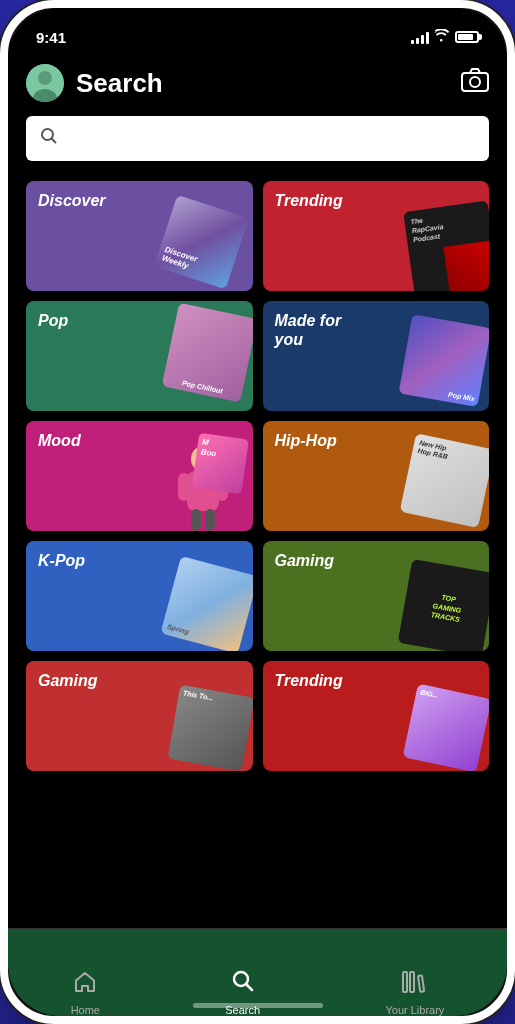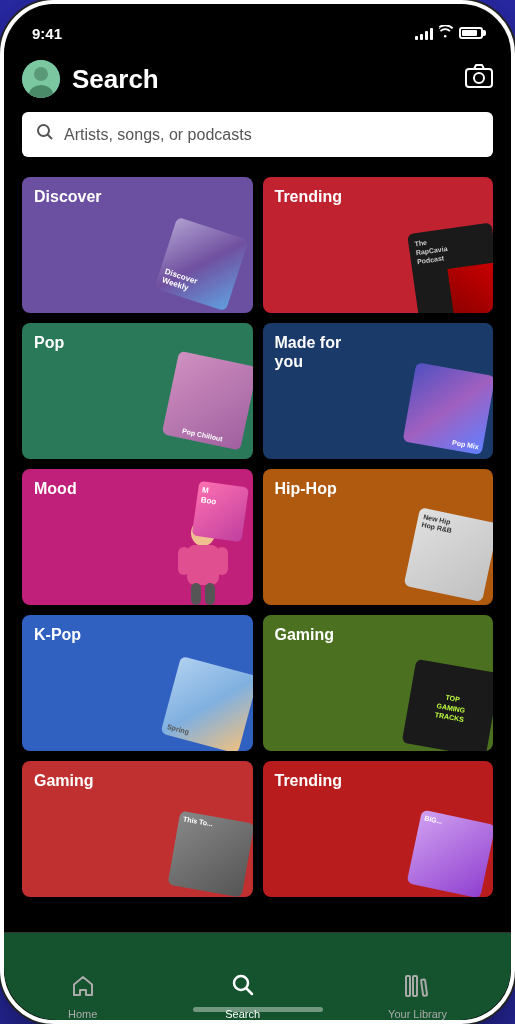--- a/index.html
+++ b/index.html
@@ -11,21 +11,21 @@
       min-height: 100vh;
       font-family: -apple-system, BlinkMacSystemFont, 'Helvetica Neue', Arial, sans-serif;
     }
     .phone-frame {
       width: 515px;
       height: 1024px;
       background: #111;
       border-radius: 54px;
       position: relative;
       overflow: hidden;
-      border: 4px solid #ffffff;
+      border: 8px solid #ffffff;
       box-shadow: 0 0 0 2px #222, 0 30px 80px rgba(0,0,0,0.6);
     }
     .phone-screen {
       position: absolute;
       top: 0; left: 0; right: 0; bottom: 0;
       background: #000;
       border-radius: 52px;
       overflow: hidden;
     }
     
@@ -160,24 +160,25 @@
       margin-bottom: 12px;
     }
     
     .categories-grid {
       display: grid;
       grid-template-columns: 1fr 1fr;
       gap: 10px;
     }
     .category-card {
       border-radius: 8px;
-      height: 136px;
+      height: 110px;
       position: relative;
       overflow: hidden;
       cursor: pointer;
+      font-style: italic;
     }
     .category-label {
       position: absolute;
       top: 10px;
       left: 12px;
       font-size: 16px;
       font-weight: 700;
       color: #fff;
       z-index: 2;
       line-height: 1.2;
@@ -287,21 +288,20 @@
         </span>
       </div>
 
       <div class="search-bar">
         <span class="search-icon-inline">
           <svg width="18" height="18" viewBox="0 0 18 18" fill="none" stroke="#555" stroke-width="2">
             <circle cx="7.5" cy="7.5" r="5.5"></circle>
             <line x1="11.5" y1="11.5" x2="16" y2="16"></line>
           </svg>
         </span>
-        <span class="search-placeholder">Artists, songs, or podcasts</span>
       </div>
 
 
       <div class="categories-grid">
 
         <div class="category-card card-discover">
           <span class="category-label">Discover</span>
           <div style="position:absolute;bottom:5px;right:5px;width:85px;height:80px;transform:rotate(18deg);">
             <div style="width:75px;height:75px;border-radius:6px;background:linear-gradient(135deg,#b0a0d0,#7050a0,#60a0e0);display:flex;align-items:flex-end;padding:5px;">
               <span style="font-size:8px;color:#fff;font-weight:700;line-height:1.1;">Discover<br>Weekly</span>

